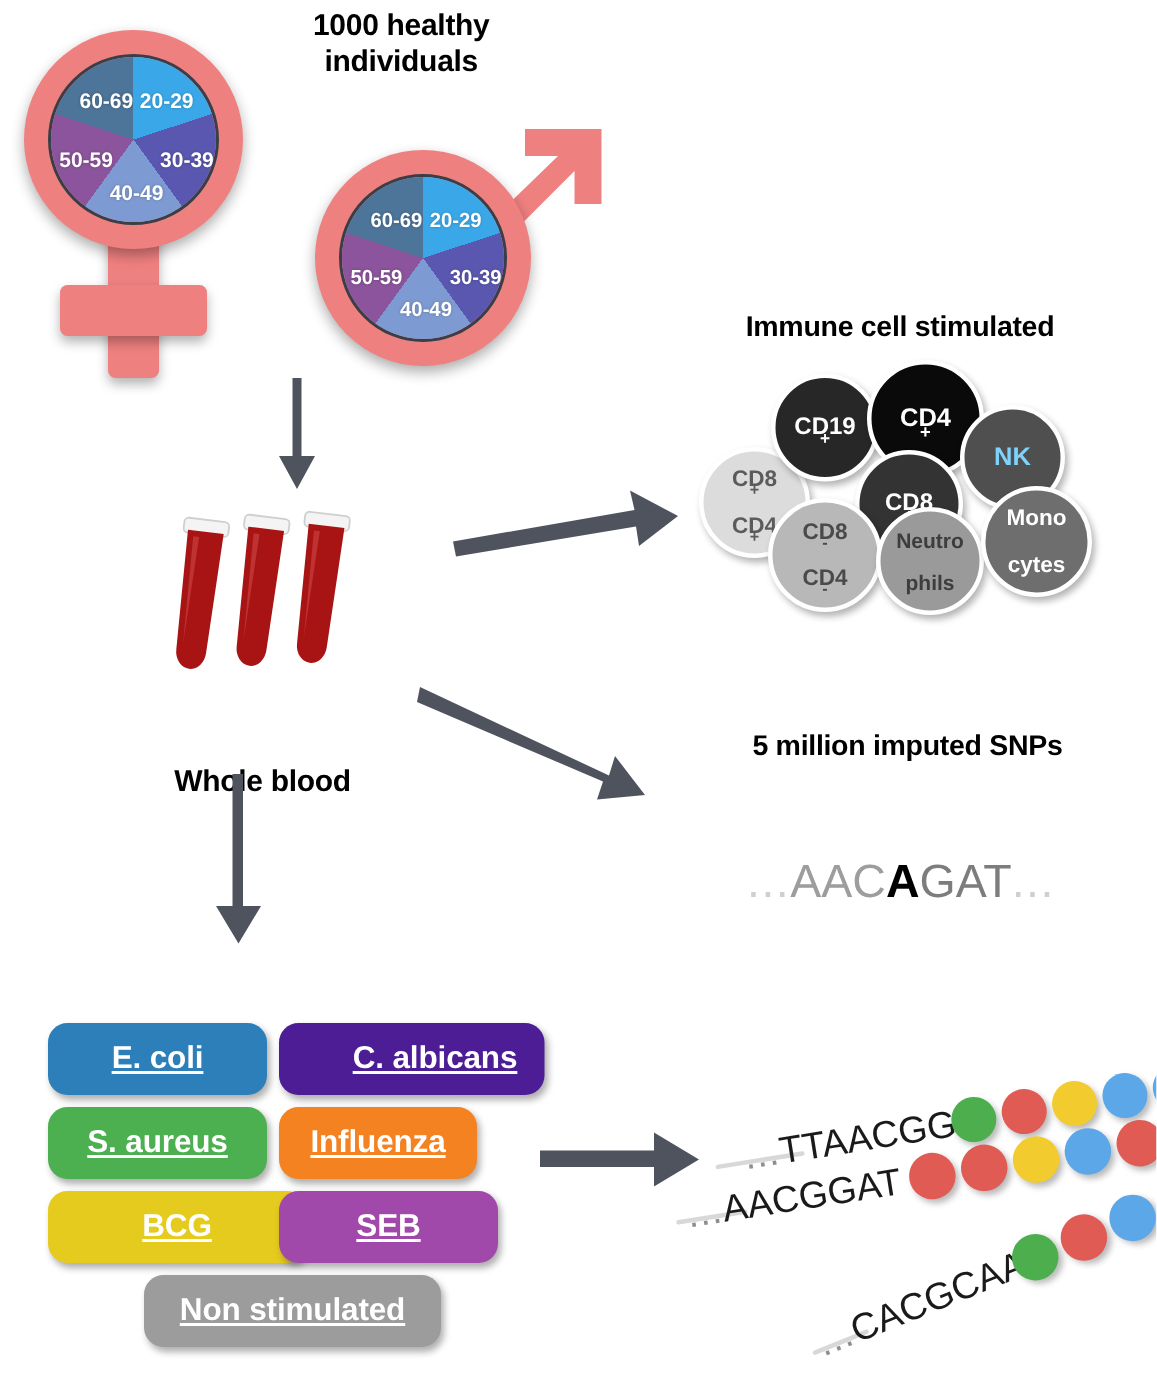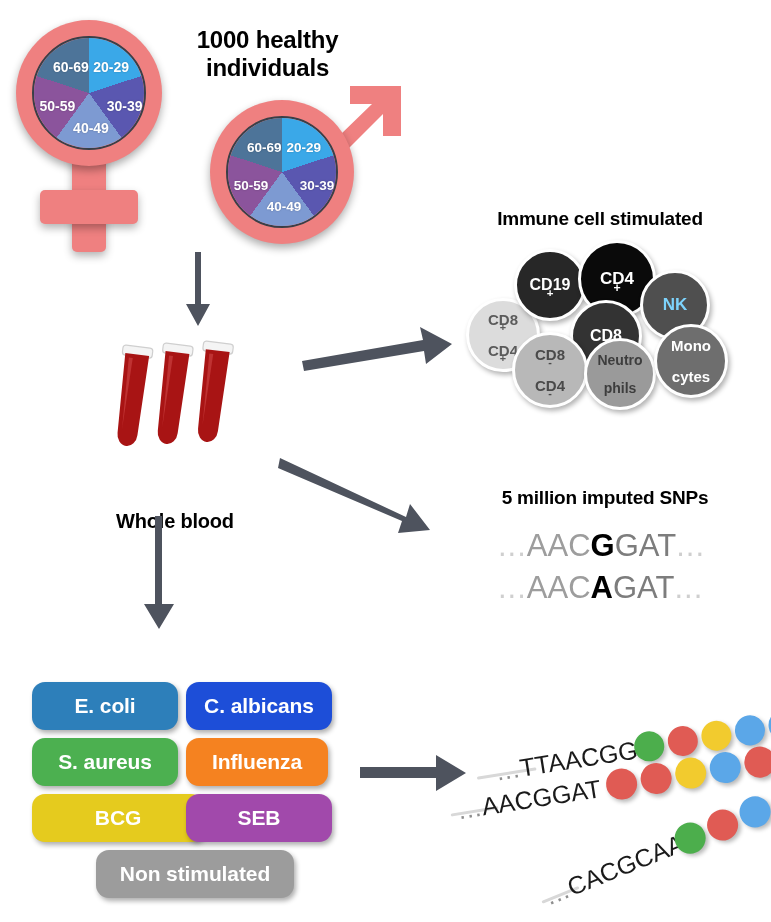--- a/index.html
+++ b/index.html
@@ -22,22 +22,21 @@
   
   .heading {
     font-weight: bold;
     color: #000000;
     text-align: center;
     line-height: 1.18;
     letter-spacing: -0.2px;
   }
   #title-individuals {
     left: 160px; top: 6px; width: 215px;
-    font-size: 24px;
-    margin-top: 20px;
+    font-size: 20px;
   }
   #title-immune {
     left: 440px; top: 208px; width: 320px;
     font-size: 19px;
   }
   #title-snps {
     left: 455px; top: 487px; width: 300px;
     font-size: 19px;
   }
   #title-expression {
@@ -124,20 +123,21 @@
     position: absolute;
     border-radius: 13px;
     color: #ffffff;
     font-weight: bold;
     font-size: 21px;
     display: flex;
     align-items: center;
     justify-content: center;
     box-shadow: 2px 3px 5px rgba(0,0,0,0.32);
     letter-spacing: -0.1px;
+    text-decoration: underline;
   }
 
   
   .strand { position: absolute; transform-origin: left center; }
   .strand-text {
     position: absolute;
     font-size: 25px;
     color: #1a1a1a;
     white-space: nowrap;
     font-family: "Liberation Sans", sans-serif;
@@ -293,38 +293,35 @@
       <div>
         <span>Mono</span>
         <br>
         <span>cytes</span>
       </div>
     </div>
   </div>
 
   <div class="abs heading" id="title-snps">5 million imputed SNPs</div>
 
-  <div class="snp-line" style="left:498px; top:528px;">
-    <span class="dots">...</span><span class="base">AAC</span><span class="variant">G</span><span class="base dark">GAT</span><span class="dots">...</span>
-  </div>
 
   <div class="snp-line" style="left:498px; top:570px;">
     <span class="dots">...</span><span class="base">AAC</span><span class="variant">A</span><span class="base dark">GAT</span><span class="dots">...</span>
   </div>
 
   <div class="stim" style="left:32px; top:682px; width:146px; height:48px; background:#2d7fba;">
     <span>E. coli</span>
   </div>
-  <div class="stim" style="left:186px; top:682px; width:146px; height:48px; background:#1d4ed8;">
+  <div class="stim" style="left:186px; top:682px; width:146px; height:48px; background:#4c1d95;padding-left:31px;">
     <span>C. albicans</span>
   </div>
   <div class="stim" style="left:32px; top:738px; width:146px; height:48px; background:#4cb050;">
     <span>S. aureus</span>
   </div>
-  <div class="stim" style="left:186px; top:738px; width:142px; height:48px; background:#f58220;">
+  <div class="stim" style="left:186px; top:738px; width:132px; height:48px; background:#f58220;">
     <span>Influenza</span>
   </div>
   <div class="stim" style="left:32px; top:794px; width:172px; height:48px; background:#e5cb1e;">
     <span>BCG</span>
   </div>
   <div class="stim" style="left:186px; top:794px; width:146px; height:48px; background:#a149ab;">
     <span>SEB</span>
   </div>
   <div class="stim" style="left:96px; top:850px; width:198px; height:48px; background:#9c9c9c;">
     <span>Non stimulated</span>

